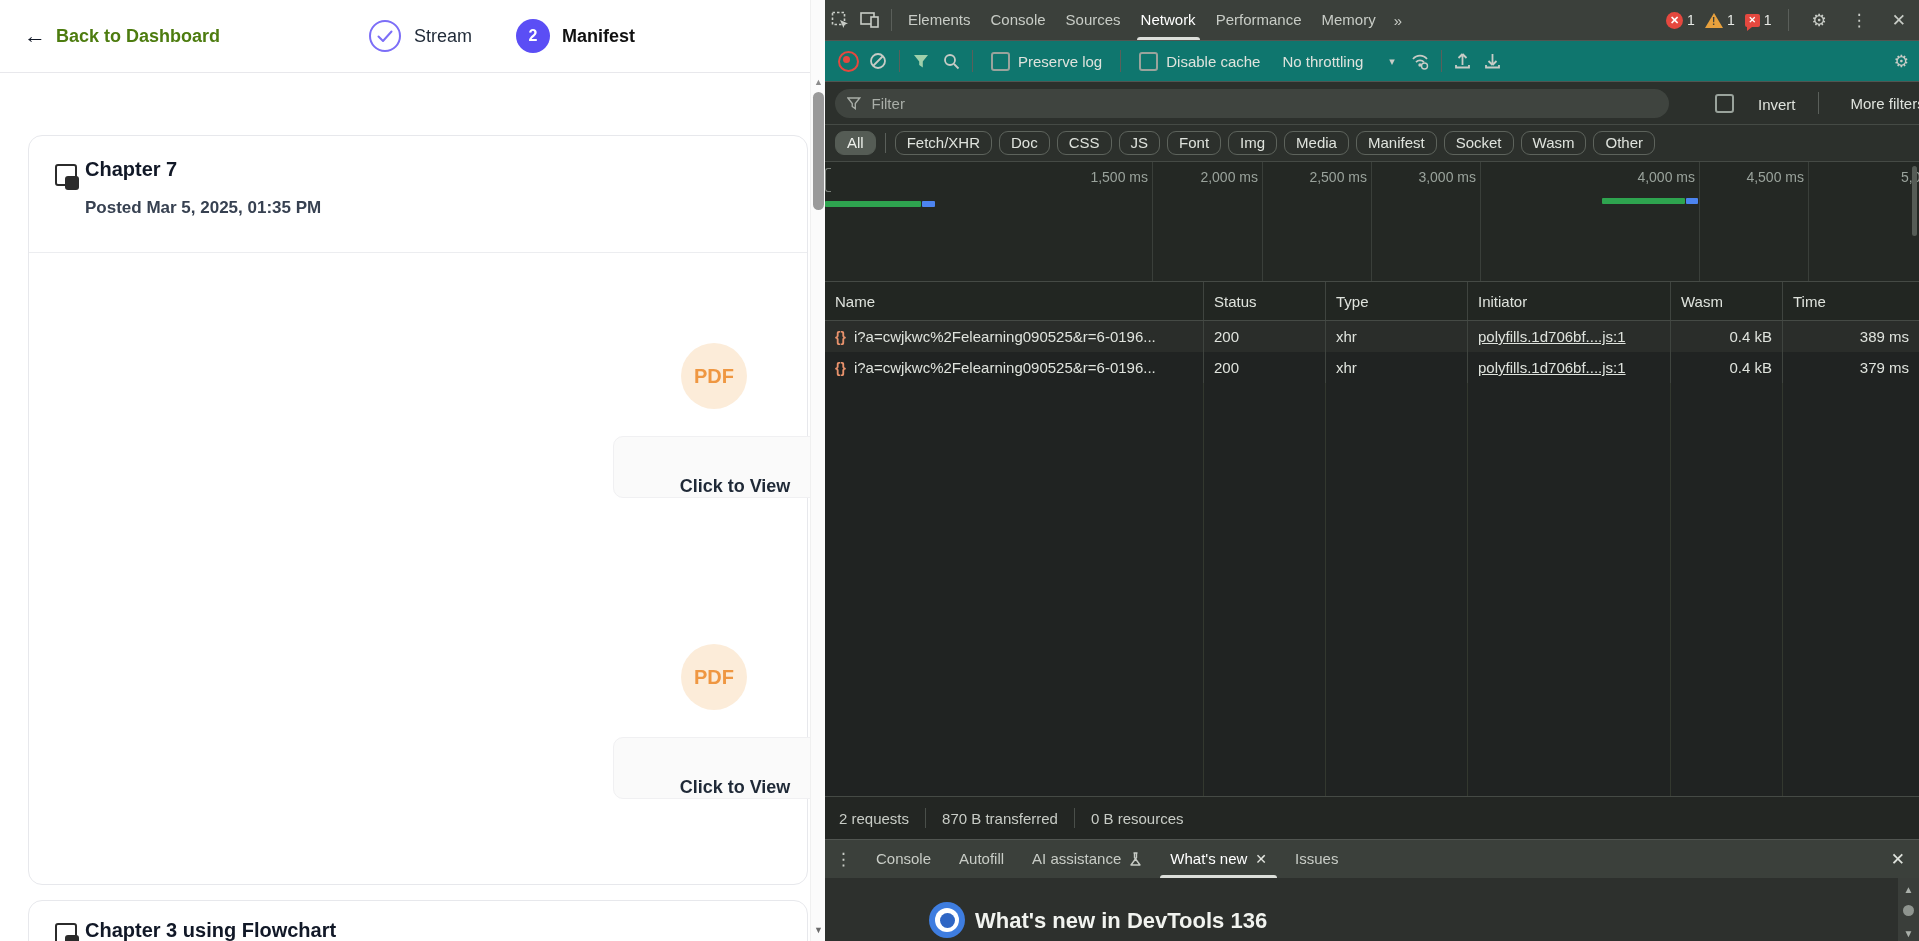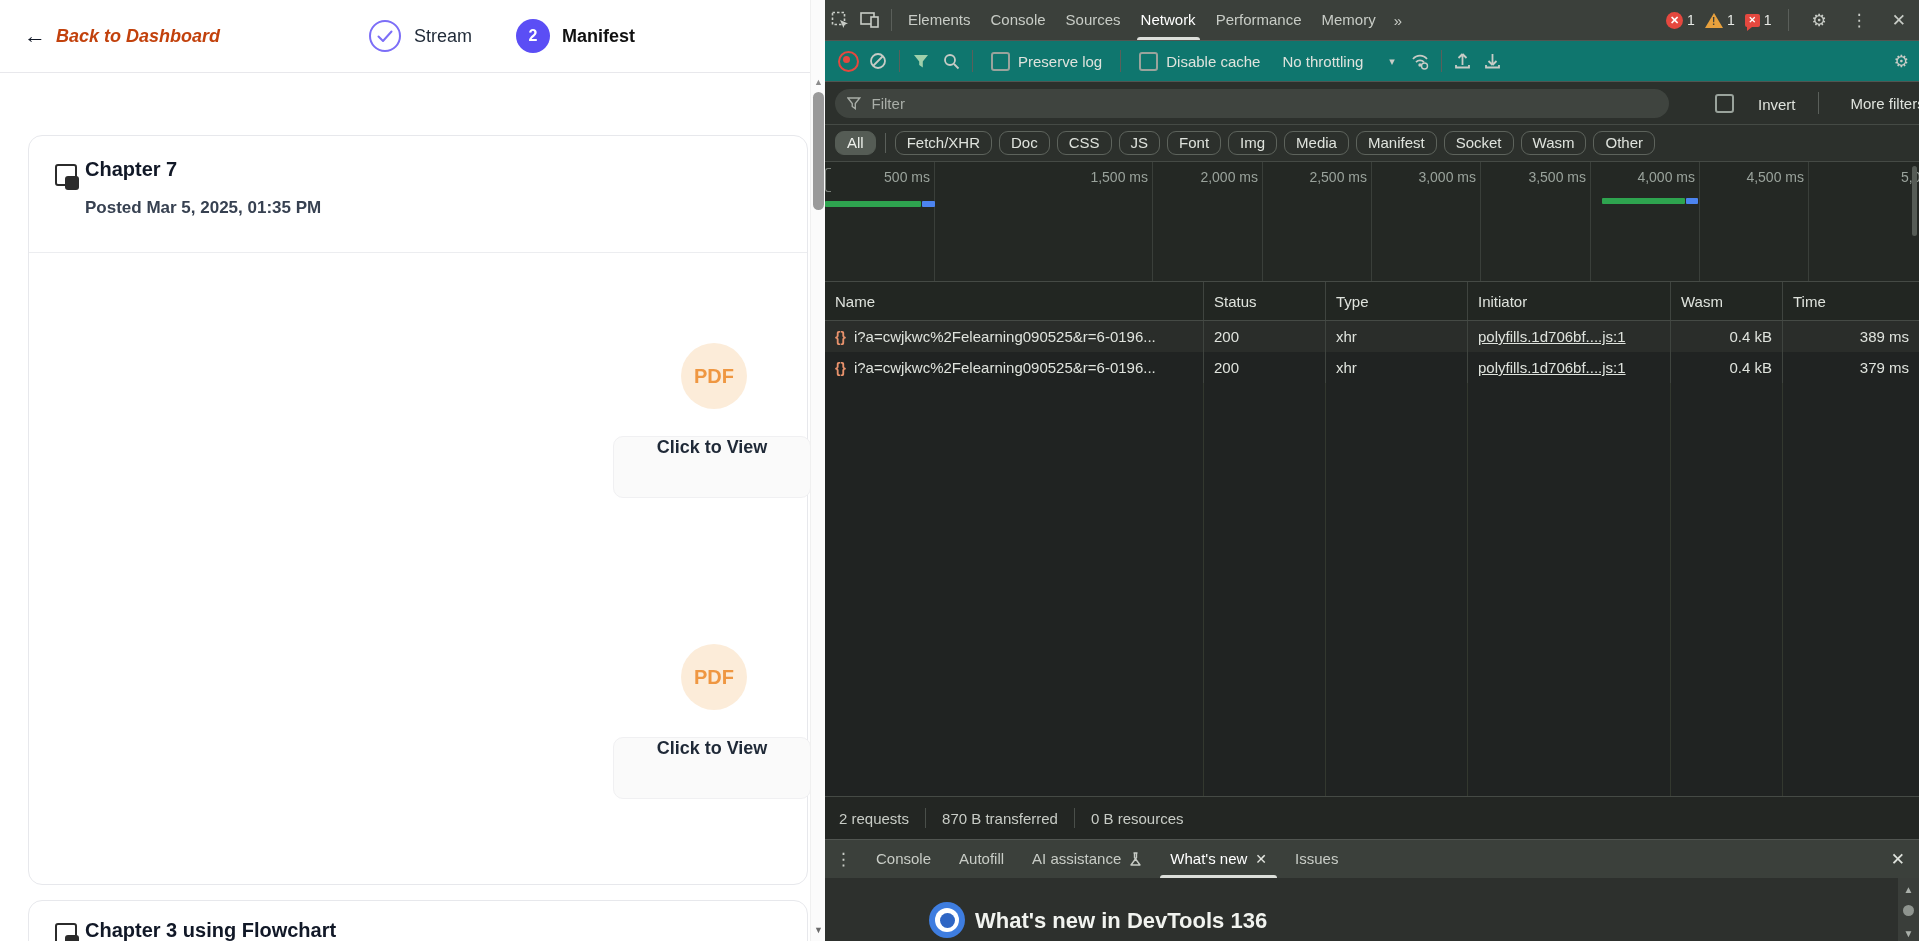--- a/index.html
+++ b/index.html
@@ -5,21 +5,21 @@
   html,body{margin:0;padding:0;background:#888;}
   .stage{position:relative;width:1919px;height:941px;overflow:hidden;background:#fff;
          font-family:"Liberation Sans",sans-serif;-webkit-font-smoothing:antialiased;}
 
   
   .app{position:absolute;left:0;top:0;width:825px;height:941px;background:#fff;overflow:hidden;}
   .app-header{position:absolute;left:0;top:0;width:810px;height:72px;background:#fff;
               border-bottom:1px solid #e8e8ec;display:flex;align-items:center;}
   .back-btn{display:flex;align-items:center;gap:10px;margin-left:24px;cursor:pointer;}
   .back-arrow{font-size:22px;color:#111827;line-height:1;}
-  .back-label{font-size:18px;font-weight:700;color:#c2410c;font-style:italic;}
+  .back-label{font-size:18px;font-weight:700;color:#4d7c0f;}
   .app-tabs{position:absolute;left:368px;top:0;height:72px;display:flex;align-items:center;gap:44px;}
   .app-tab{display:flex;align-items:center;gap:12px;cursor:pointer;}
   .stream-icon{width:34px;height:34px;}
   .tab-label{font-size:18px;color:#1f2937;}
   .tab-label.bold{font-weight:700;color:#111111;}
   .count-badge{width:34px;height:34px;border-radius:50%;background:#5b4ef5;color:#fff;
                display:flex;align-items:center;justify-content:center;font-size:16px;font-weight:700;}
 
   .card{position:absolute;left:28px;top:135px;width:778px;height:748px;border:1px solid #e7e8ec;
         border-radius:14px;background:#fff;}
@@ -30,21 +30,21 @@
   .card-title{position:absolute;left:56px;top:22px;font-size:20px;font-weight:700;color:#111827;}
   .card-posted{position:absolute;left:56px;top:62px;font-size:17px;font-weight:700;color:#374151;}
   .card-divider{position:absolute;left:0;top:116px;width:100%;height:1px;background:#ecedf0;}
 
   .pdf-circle{position:absolute;width:66px;height:66px;border-radius:50%;background:#fcecd9;
               display:flex;align-items:center;justify-content:center;}
   .pdf-circle span{font-size:20px;font-weight:700;color:#ef9742;}
   .pdf1{left:652px;top:207px;}
   .pdf2{left:652px;top:508px;}
   .view-btn{position:absolute;left:584px;width:196px;height:60px;background:#fafafa;border:1px solid #f0f0f2;
-            border-radius:10px;display:flex;align-items:flex-start;justify-content:center;cursor:pointer;}
+            border-radius:10px;display:flex;align-items:flex-end;justify-content:center;cursor:pointer;padding-left:23px;}
   .view-btn span{font-size:18px;font-weight:700;color:#1f2937;}
   .btn1{top:300px;}
   .btn2{top:601px;}
 
   .card2{position:absolute;left:28px;top:900px;width:778px;height:60px;border:1px solid #e7e8ec;
          border-radius:14px;background:#fff;}
   .card2 .pages-icon{left:26px;top:22px;}
   .card2 .card-title{top:18px;}
 
   
@@ -356,37 +356,31 @@
       <div class="chip">Font</div>
       <div class="chip">Img</div>
       <div class="chip">Media</div>
       <div class="chip">Manifest</div>
       <div class="chip">Socket</div>
       <div class="chip">Wasm</div>
       <div class="chip">Other</div>
     </div>
 
     <div class="timeline">
-      <div class="tl-seg" style="left:0;width:110px;">
-          <span class="tl-label">500 ms</span>
-        </div>
       <div class="tl-seg" style="left:219px;width:109px;">
           <span class="tl-label">1,500 ms</span>
         </div>
       <div class="tl-seg" style="left:328px;width:110px;">
           <span class="tl-label">2,000 ms</span>
         </div>
       <div class="tl-seg" style="left:438px;width:109px;">
           <span class="tl-label">2,500 ms</span>
         </div>
       <div class="tl-seg" style="left:547px;width:109px;">
           <span class="tl-label">3,000 ms</span>
-        </div>
-      <div class="tl-seg" style="left:656px;width:110px;">
-          <span class="tl-label">3,500 ms</span>
         </div>
       <div class="tl-seg" style="left:766px;width:109px;">
           <span class="tl-label">4,000 ms</span>
         </div>
       <div class="tl-seg" style="left:875px;width:109px;">
           <span class="tl-label">4,500 ms</span>
         </div>
       <div class="tl-seg" style="left:984px;width:110px;border-right:none;">
           <span class="tl-label" style="right:auto;left:92px;">5,0</span>
         </div>

